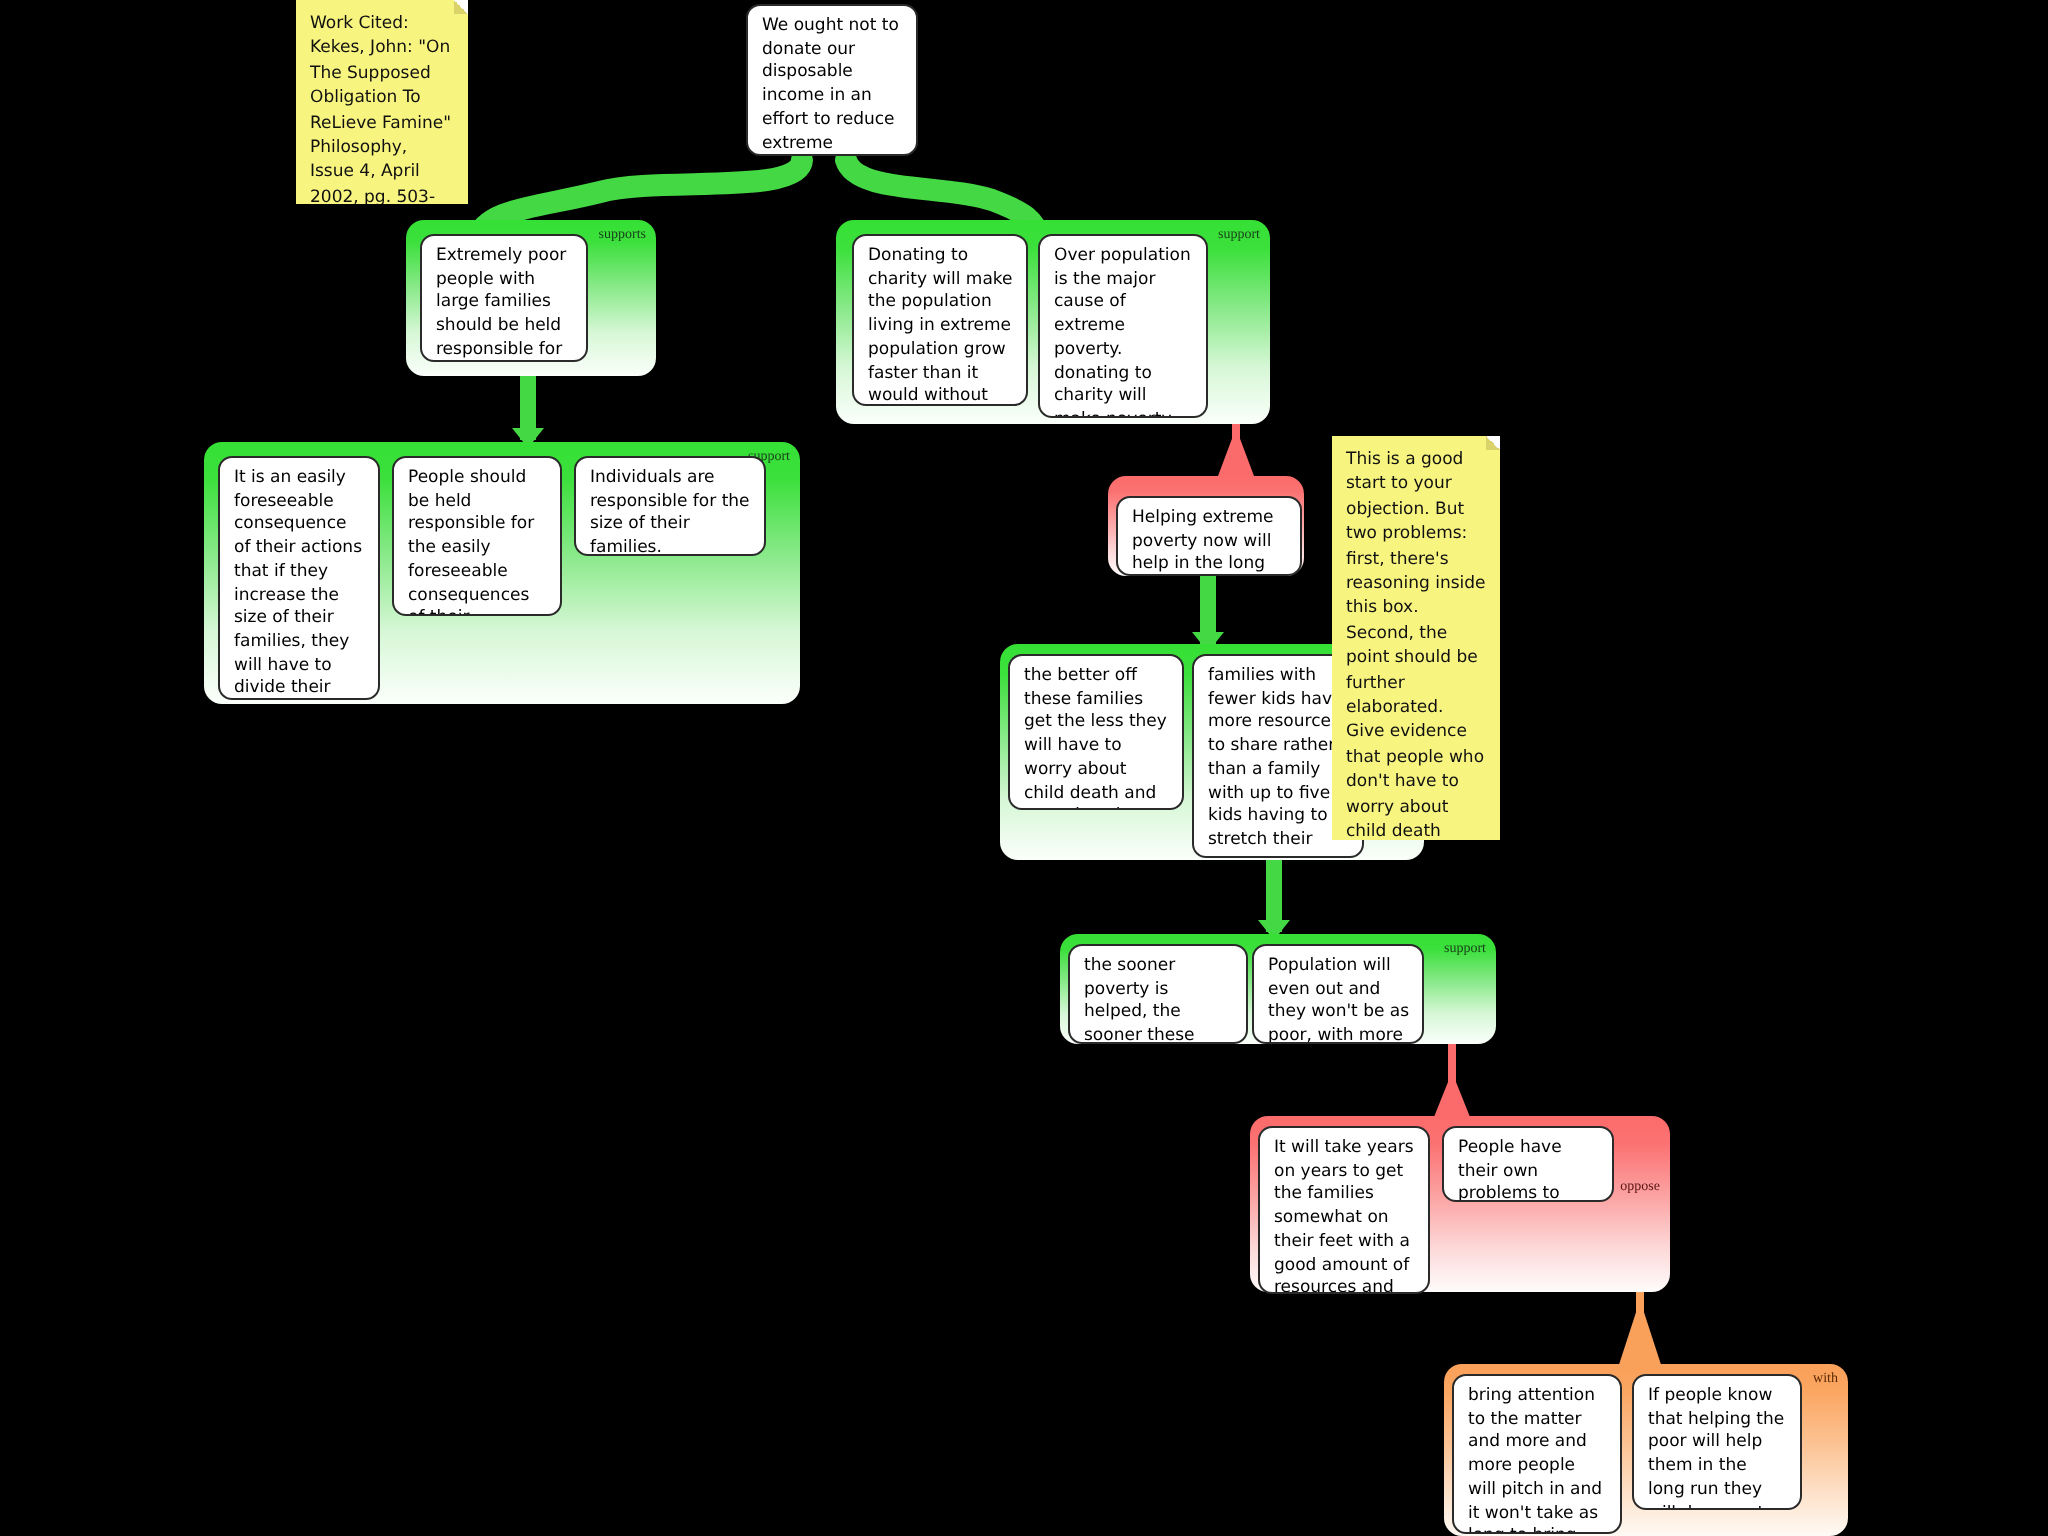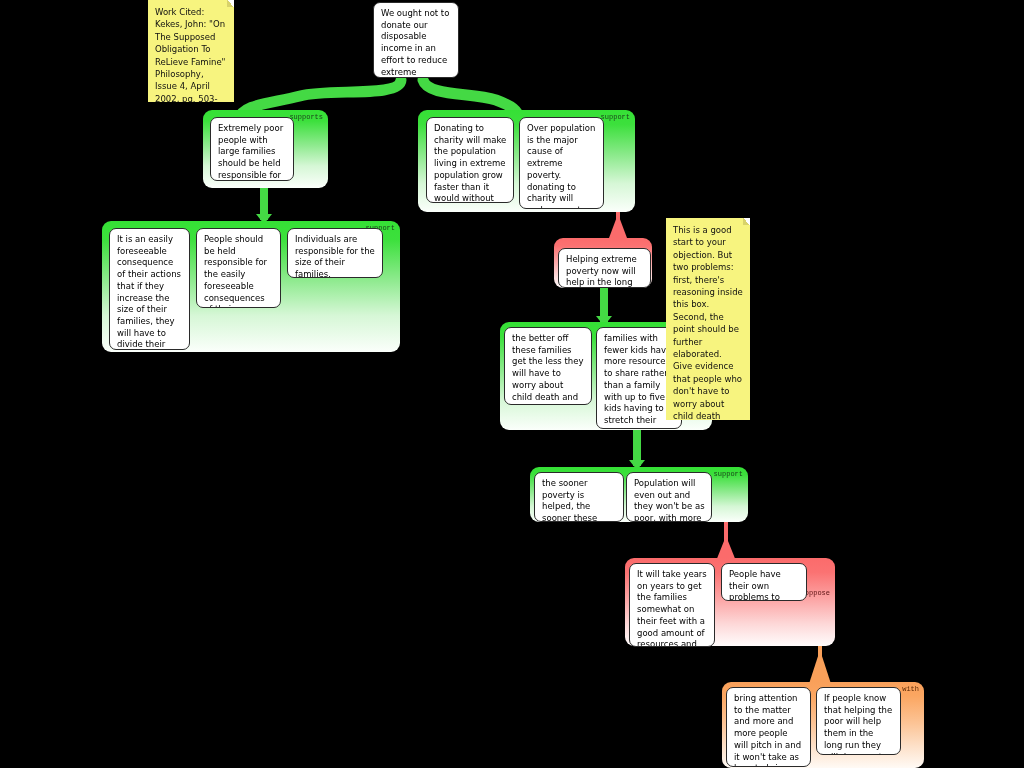--- a/index.html
+++ b/index.html
@@ -50,21 +50,21 @@
   .panel.orange {
     background: linear-gradient(to bottom, #f9a05a 0%, #fba661 16%, #fcc496 48%, #fde2cb 76%, #fffaf5 100%);
   }
   .panel-label {
     position: absolute;
     right: 5px;
     top: 3px;
     font-size: 7px;
     line-height: 9px;
     color: #1b3f1b;
-    font-family: Liberation Mono, monospace;
+    font-family: Liberation Serif, serif;
     letter-spacing: 0px;
     white-space: nowrap;
   }
   .panel.red .panel-label { color: #5a1414; margin-top: 28px; }
   .panel.orange .panel-label { color: #5c2a06; }
 
   
   .box {
     position: absolute;
     background: #ffffff;

